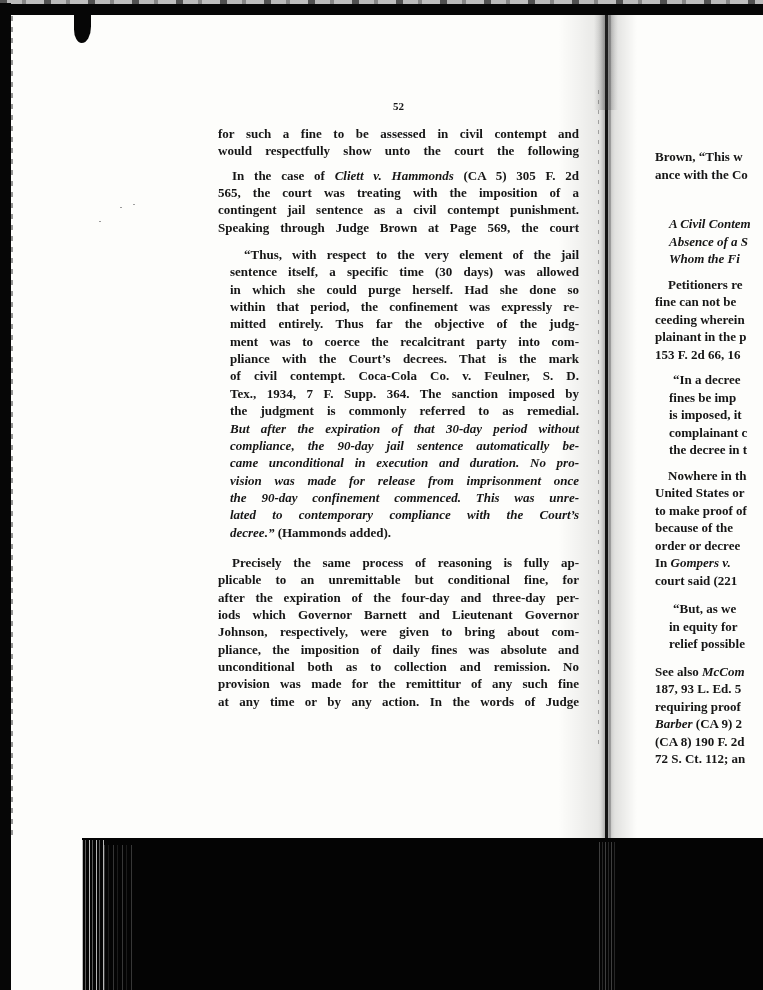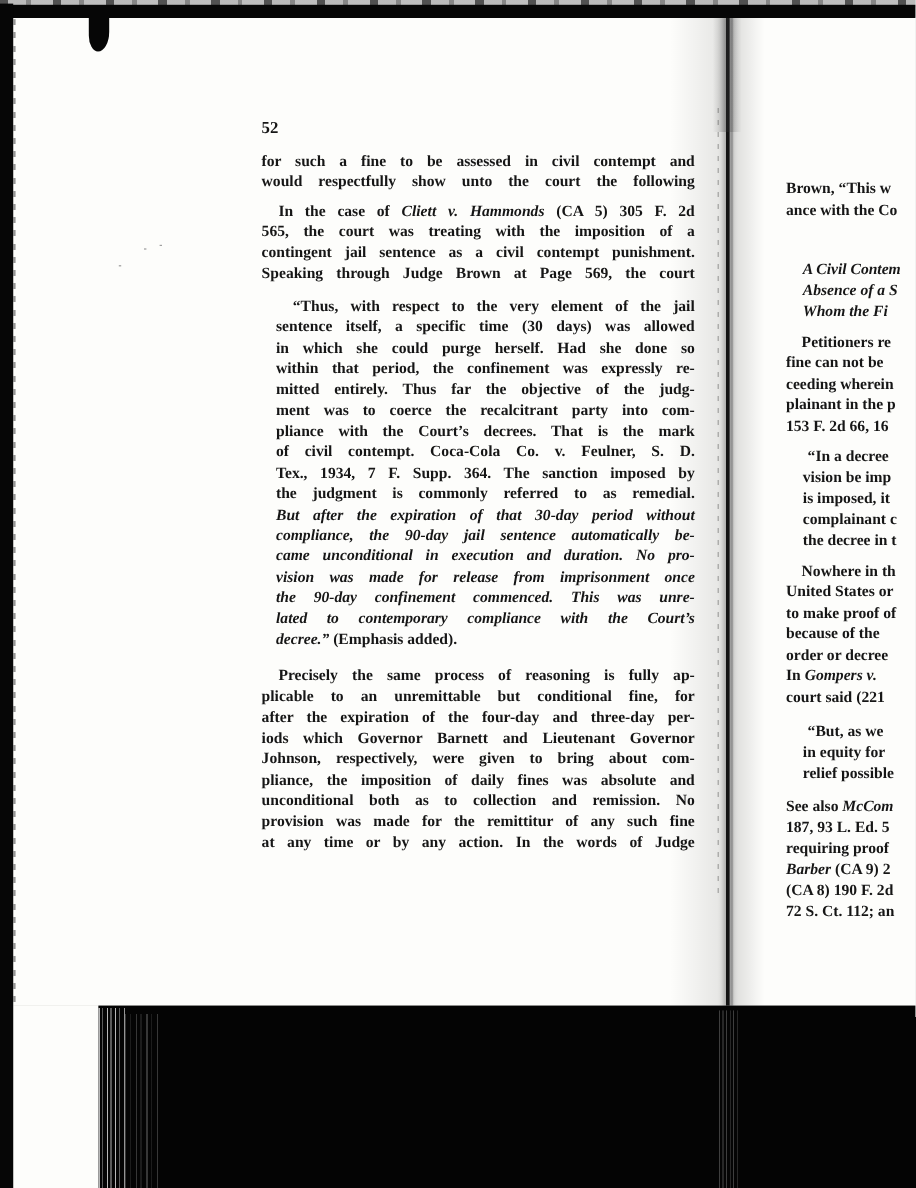--- a/index.html
+++ b/index.html
@@ -35,22 +35,22 @@
     background:linear-gradient(90deg, rgba(0,0,0,.14), rgba(0,0,0,0));}
   .spine-line{position:absolute;left:605px;top:15px;width:3px;height:823px;background:#141414;
     box-shadow:0 0 4px 2px rgba(50,50,50,.35);}
   .spine-dashes{position:absolute;left:598px;top:90px;width:1px;height:660px;
     background:repeating-linear-gradient(180deg, rgba(0,0,0,.30) 0 4px, transparent 4px 10px);}
   .spine-top-smudge{position:absolute;left:594px;top:15px;width:24px;height:95px;
     background:linear-gradient(90deg, transparent, rgba(55,55,55,.30), transparent);}
   .dust-specks{position:absolute;left:120px;top:207px;width:2px;height:1px;background:#9a9a9a;
     box-shadow:13px -3px 0 #a0a0a0, -21px 14px 0 #9a9a9a;}
   
-  .page-number{position:absolute;left:218px;top:100px;width:361px;text-align:left;
-    font-size:14px;font-weight:bold;color:var(--ink,#161616);}
+  .page-number{position:absolute;left:218px;top:100px;width:361px;text-align:center;
+    font-size:11px;font-weight:bold;color:var(--ink,#161616);}
   .text-col{position:absolute;color:var(--ink,#161616);font-weight:bold;}
   #left-text{left:218px;top:125px;width:361px;font-size:13px;line-height:17.35px;}
   #right-text{left:44px;top:134px;width:210px;font-size:13px;line-height:17.5px;}
   .line{min-height:1em;}
   .jl{text-align:justify;text-align-last:justify;}
   .nw .line{white-space:nowrap;}
   .it{font-style:italic;}
 </style>
 </head>
 <body>
@@ -72,21 +72,21 @@
         </div>
         <div style="margin-top: 8px;">
           <div class="line" style="text-indent: 13px;"><span>Petitioners re</span></div>
           <div class="line"><span>fine can not be</span></div>
           <div class="line"><span>ceeding wherein</span></div>
           <div class="line"><span>plainant in the p</span></div>
           <div class="line"><span>153 F. 2d 66, 16</span></div>
         </div>
         <div style="margin-top: 8px; margin-left: 14px;">
           <div class="line" style="text-indent: 4px;"><span>“In a decree</span></div>
-          <div class="line"><span>vision be imp</span></div>
+          <div class="line"><span>fines be imp</span></div>
           <div class="line"><span>is imposed, it</span></div>
           <div class="line"><span>complainant c</span></div>
           <div class="line"><span>the decree in t</span></div>
         </div>
         <div style="margin-top: 8px;">
           <div class="line" style="text-indent: 13px;"><span>Nowhere in th</span></div>
           <div class="line"><span>United States or</span></div>
           <div class="line"><span>to make proof of</span></div>
           <div class="line"><span>because of the</span></div>
           <div class="line"><span>order or decree</span></div>
@@ -131,21 +131,21 @@
         <div class="line jl"><span>pliance with the Court’s decrees.  That is the mark</span></div>
         <div class="line jl"><span>of civil contempt.  Coca-Cola Co. v. Feulner, S. D.</span></div>
         <div class="line jl"><span>Tex., 1934, 7 F. Supp. 364.  The sanction imposed by</span></div>
         <div class="line jl"><span>the judgment is commonly referred to as remedial.</span></div>
         <div class="line jl"><span class="it">But after the expiration of that 30-day period without</span></div>
         <div class="line jl"><span class="it">compliance, the 90-day jail sentence automatically be-</span></div>
         <div class="line jl"><span class="it">came unconditional in execution and duration. No pro-</span></div>
         <div class="line jl"><span class="it">vision was made for release from imprisonment once</span></div>
         <div class="line jl"><span class="it">the 90-day confinement commenced. This was unre-</span></div>
         <div class="line jl"><span class="it">lated to contemporary compliance with the Court’s</span></div>
-        <div class="line"><span class="it">decree.”</span><span>  (Emphasis added).</span></div>
+        <div class="line"><span class="it">decree.”</span><span>  (Hammonds added).</span></div>
       </div>
       <div style="margin-top: 13px;">
         <div class="line jl" style="text-indent: 14px;"><span>Precisely the same process of reasoning is fully ap-</span></div>
         <div class="line jl"><span>plicable to an unremittable but conditional fine, for</span></div>
         <div class="line jl"><span>after the expiration of the four-day and three-day per-</span></div>
         <div class="line jl"><span>iods which Governor Barnett and Lieutenant Governor</span></div>
         <div class="line jl"><span>Johnson, respectively, were given to bring about com-</span></div>
         <div class="line jl"><span>pliance, the imposition of daily fines was absolute and</span></div>
         <div class="line jl"><span>unconditional both as to collection and remission.  No</span></div>
         <div class="line jl"><span>provision was made for the remittitur of any such fine</span></div>

